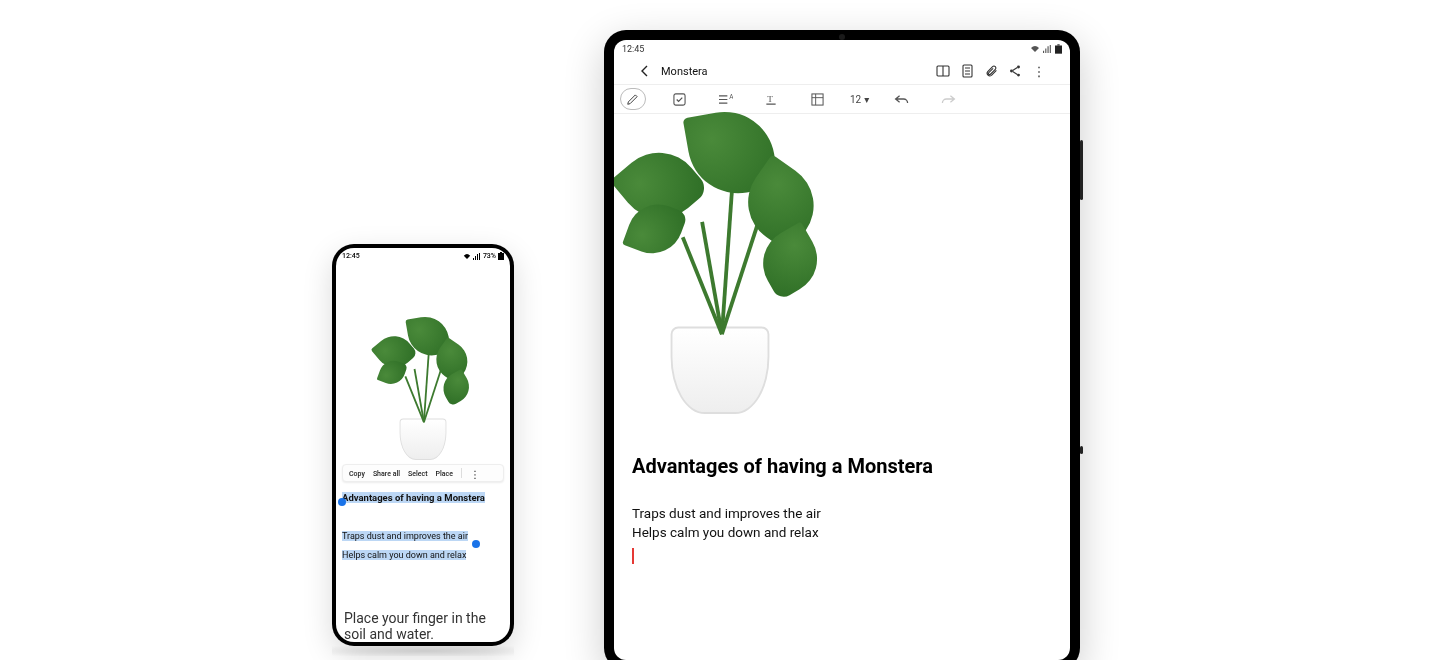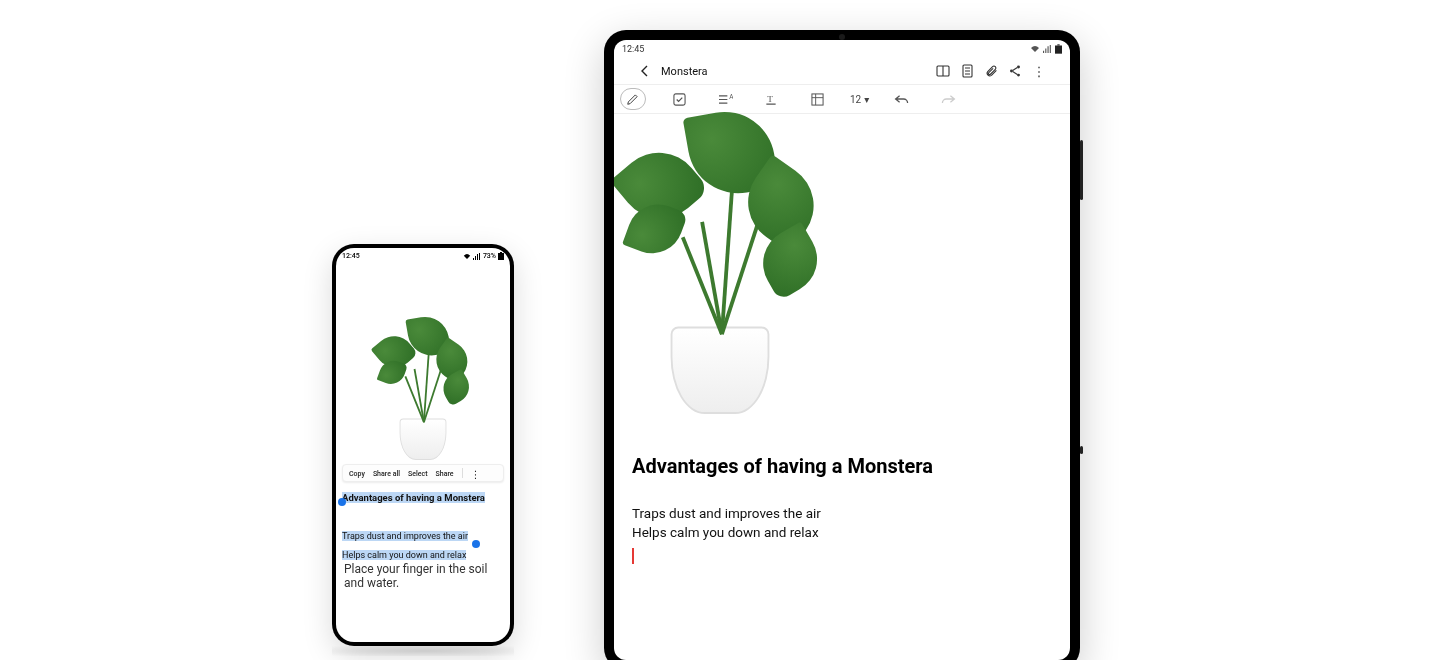--- a/index.html
+++ b/index.html
@@ -113,22 +113,23 @@
 
   .section-label {
     padding: 14px 8px 2px 8px;
     font-size: 9px;
     font-weight:700;
     color:#111;
   }
   .section-label .num { margin-right:6px; }
   .section-body {
     padding: 0 8px;
-    font-size: 12px;
+    font-size: 14px;
     color:#333;
+    margin-top:48px;
   }
   .phone-shadow {
     position:absolute;
     left: 332px; top: 646px;
     width:182px; height:10px;
     background: radial-gradient(ellipse at center, rgba(0,0,0,0.12), rgba(0,0,0,0));
   }
 
   
   .tablet {
@@ -289,21 +290,21 @@
           <div class="leaf" style="bottom:38px; left:-26px;transform:rotate(-70deg) scale(0.8)"></div>
         </div>
         <div class="pot"></div>
       </div>
     </div>
 
     <div class="context-menu">
       <span>Copy</span>
       <span>Share all</span>
       <span>Select</span>
-      <span>Share</span>
+      <span>Place</span>
       <span style="width:1px;height:10px;background:#ddd"></span>
       <span class="dots">⋮</span>
     </div>
 
     <div class="selected-block">
       <div class="sel-handle start"></div>
       <span class="sel-line sel-title">Advantages of having a Monstera</span><br><br>
       <span class="sel-line">Traps dust and improves the air</span><br>
       <span class="sel-line">Helps calm you down and relax</span>
       <div class="sel-handle end"></div>

